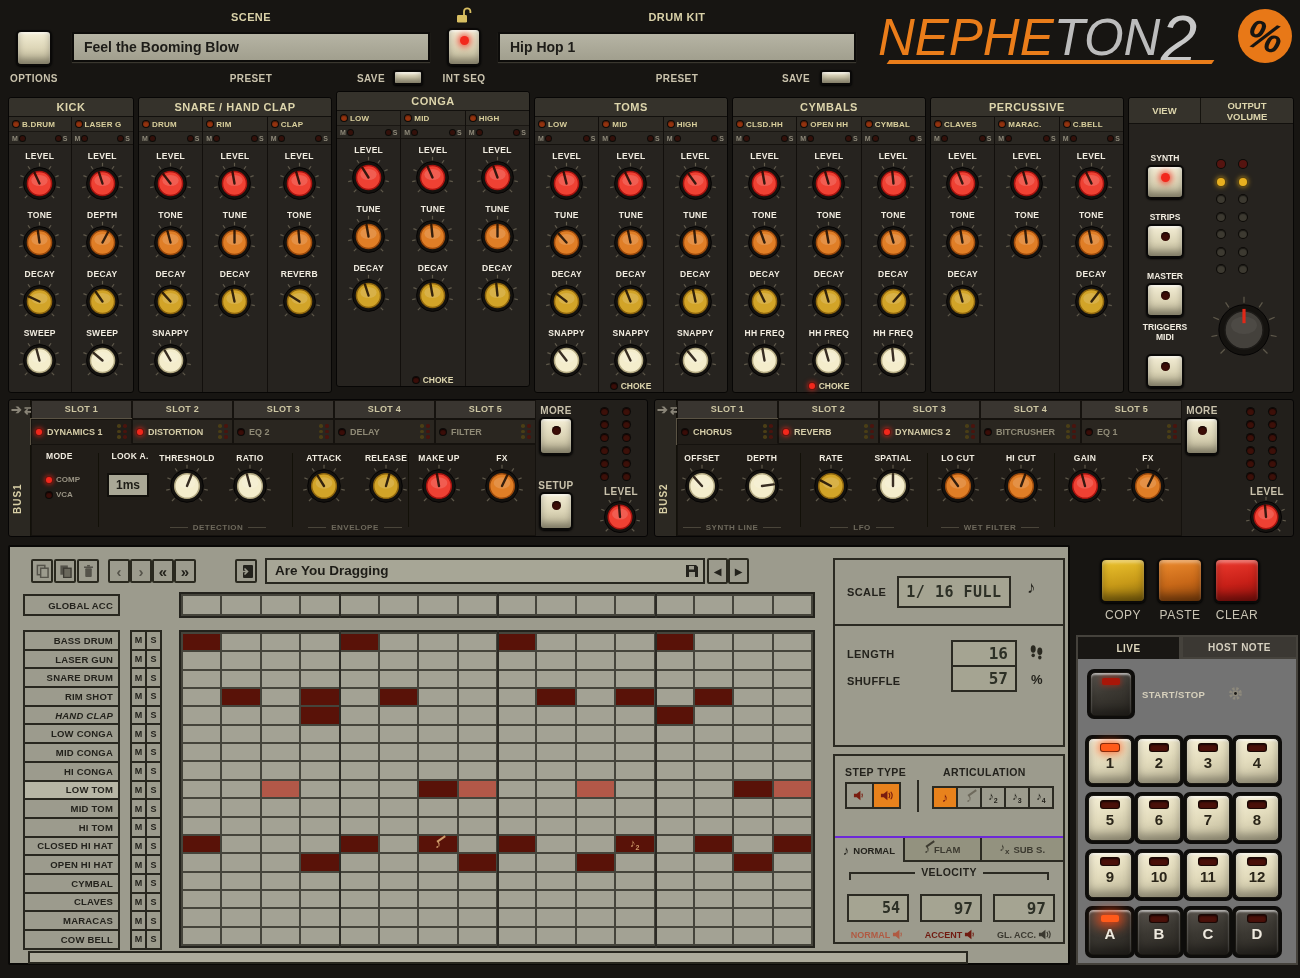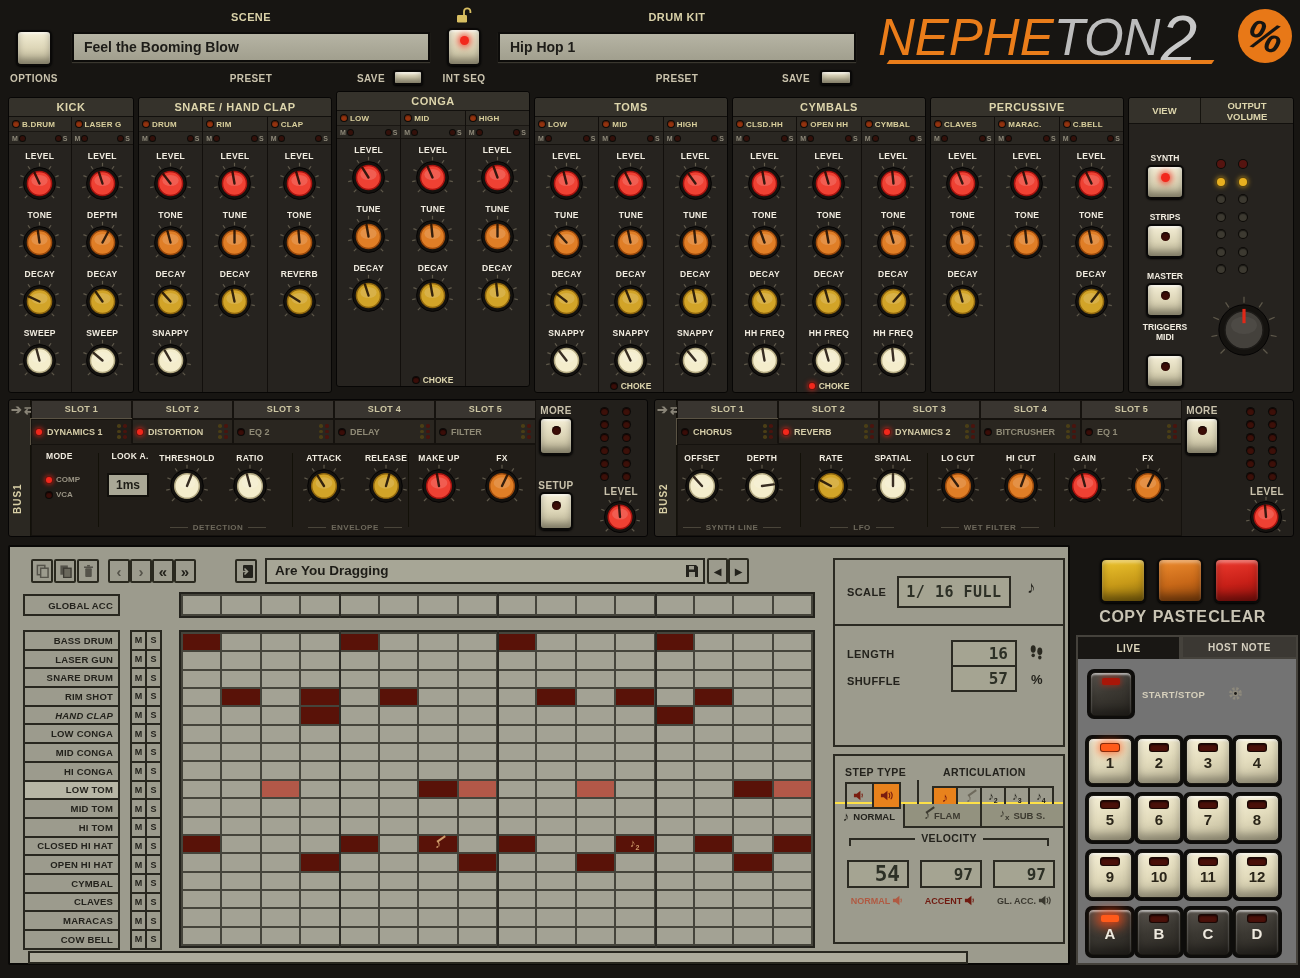--- a/index.html
+++ b/index.html
@@ -64,21 +64,21 @@
 .cell.soft{background:#b25848}
 .cell i{display:flex;align-items:center;justify-content:center;height:100%;color:#cf9c6a;font-style:normal;font-size:10px;font-weight:bold}
 .vline{position:absolute;width:2px;background:#2c2b25;top:0;bottom:0}
 
 .ebox{position:absolute;border:2px solid #2b2a22;background:transparent}
 .etxt{font-weight:bold;color:#23221c;letter-spacing:.4px}
 .lcd{background:#a5a492;border:2px solid #2b2a22;color:#2d3026;font-family:"DejaVu Sans Mono",monospace;font-weight:bold;display:flex;align-items:center;justify-content:center}
 .ebtn{border:2px solid #2b2a22;display:flex;align-items:center;justify-content:center;font-weight:bold}
 .ebtn.on{background:#e8821c}
 
-.cbtnlbl{font-size:16px;font-weight:bold;color:#c9c4b4;text-align:center;letter-spacing:.5px}
+.cbtnlbl{font-size:12px;font-weight:normal;color:#c9c4b4;text-align:center;letter-spacing:.5px}
 .bigbtn{border:2px solid #0a0908;border-radius:6px;box-shadow:inset 0 -6px 8px rgba(0,0,0,.35),inset 0 3px 3px rgba(255,255,255,.35),0 1px 2px #000}
 .socket{position:absolute;background:#0e0d0b;border-radius:7px;padding:3px}
 .padkey{width:44px;height:46px;border:1px solid #1a1813;border-radius:5px;background:linear-gradient(160deg,#f7f1d8,#e3dcbd 45%,#b9b294);box-shadow:inset 0 -6px 8px rgba(0,0,0,.3),inset 0 2px 2px rgba(255,255,255,.6)}
 .padkey.dark{background:linear-gradient(160deg,#5a554e,#3c3933 45%,#27241f)}
 .padtxt{text-align:center;font-size:15px;font-weight:bold;color:#2a2519;margin-top:3px}
 .padkey.dark .padtxt{color:#efeadf}
 .ltab{position:absolute;height:24px;display:flex;align-items:center;justify-content:center;font-size:10px;font-weight:bold;letter-spacing:.5px;border:2px solid #45423c}
 </style>
 </head>
 <body>
@@ -2416,21 +2416,21 @@
               <ellipse cx="4.2" cy="11.3" rx="1.7" ry="1.9" fill="#2a2920"></ellipse>
               <ellipse cx="10.8" cy="7.2" rx="2.5" ry="3.8" fill="#2a2920"></ellipse>
               <ellipse cx="10.8" cy="13.5" rx="1.7" ry="1.9" fill="#2a2920"></ellipse>
             </svg></span>
   <span class="etxt" style="position:absolute;left:12px;top:49px;font-size:11px">SHUFFLE</span>
   <div class="lcd" style="position:absolute;left:116px;top:39px;width:66px;height:27px;font-size:16px;justify-content:flex-end;padding-right:7px">57</div>
   <span class="etxt" style="position:absolute;left:196px;top:46px;font-size:13px">%</span>
  </div>
 </div>
       <div class="ebox" style="left:823px;top:207px;width:232px;height:190px">
- <div style="position:relative;height:48px;border-bottom:2px solid #fde047">
+ <div style="position:relative;height:82px;border-bottom:2px solid #6d28d9">
    <span class="etxt" style="position:absolute;left:10px;top:10px;font-size:10.5px">STEP TYPE</span>
    <div class="ebtn" style="position:absolute;left:10px;top:26px;width:29px;height:27px">
             <svg width="13" height="13" viewBox="0 0 14 14">
               <path d="M1 5h3l4-3.2v10.4L4 9H1z" fill="#7a1d10"></path>
               <path d="M9.5 5q1.4 2 0 4" stroke="#7a1d10" fill="none" stroke-width="1.2"></path>
             </svg>
           </div>
    <div class="ebtn on" style="position:absolute;left:39px;top:26px;width:29px;height:27px;margin-left:-2px">
             <svg width="13" height="13" viewBox="0 0 14 14">
               <path d="M1 5h3l4-3.2v10.4L4 9H1z" fill="#7a1d10"></path>
@@ -2462,21 +2462,21 @@
    <div style="flex:1.1;display:flex;align-items:center;justify-content:center;gap:4px;font-size:9.5px;font-weight:bold;color:#3c3a30;background:#93927f;border-right:2px solid #2b2a22;border-bottom:2px solid #2b2a22"><span style="color:#3c3a30;font-size:12px;font-weight:bold;position:relative">♪<span style="position:absolute;left:1px;top:1px;width:10px;height:1.5px;background:#3c3a30;transform:rotate(-35deg)"></span></span> FLAM</div>
    <div style="flex:1.2;display:flex;align-items:center;justify-content:center;gap:4px;font-size:9.5px;font-weight:bold;color:#3c3a30;background:#93927f;border-bottom:2px solid #2b2a22"><span style="color:#3c3a30;font-size:11px;font-weight:bold">♪<sub style="font-size:8px">x</sub></span> SUB S.</div>
  </div>
  <div style="position:relative;height:96px">
    <div style="position:absolute;left:14px;top:10px;right:14px;display:flex;align-items:center">
      <div style="flex:1;height:8px;border-top:2px solid #2b2a22;border-left:2px solid #2b2a22"></div>
      <span class="etxt" style="font-size:10.5px;padding:0 6px;margin-top:-8px">VELOCITY</span>
      <div style="flex:1;height:8px;border-top:2px solid #2b2a22;border-right:2px solid #2b2a22"></div>
    </div>
 
-   <div class="lcd" style="position:absolute;left:12px;top:32px;width:62px;height:28px;font-size:21px;justify-content:flex-end;padding-right:7px">54</div>
+   <div class="lcd" style="position:absolute;left:12px;top:32px;width:62px;height:28px;font-size:15px;justify-content:flex-end;padding-right:7px">54</div>
    <div style="position:absolute;left:6px;top:66px;width:74px;text-align:center;font-size:9px;font-weight:bold;color:#b05a42;display:flex;align-items:center;justify-content:center;gap:2px">NORMAL<svg width="13" height="13" viewBox="0 0 14 14">
               <path d="M1 5h3l4-3.2v10.4L4 9H1z" fill="#b05a42"></path>
               <path d="M9.5 5q1.4 2 0 4" stroke="#b05a42" fill="none" stroke-width="1.2"></path>
             </svg></div>
    <div class="lcd" style="position:absolute;left:85px;top:32px;width:62px;height:28px;font-size:16px;justify-content:flex-end;padding-right:7px">97</div>
    <div style="position:absolute;left:79px;top:66px;width:74px;text-align:center;font-size:9px;font-weight:bold;color:#701a10;display:flex;align-items:center;justify-content:center;gap:2px">ACCENT<svg width="13" height="13" viewBox="0 0 14 14">
               <path d="M1 5h3l4-3.2v10.4L4 9H1z" fill="#701a10"></path>
               <path d="M9.5 5q1.4 2 0 4" stroke="#701a10" fill="none" stroke-width="1.2"></path>
             </svg></div>
    <div class="lcd" style="position:absolute;left:158px;top:32px;width:62px;height:28px;font-size:16px;justify-content:flex-end;padding-right:7px">97</div>

